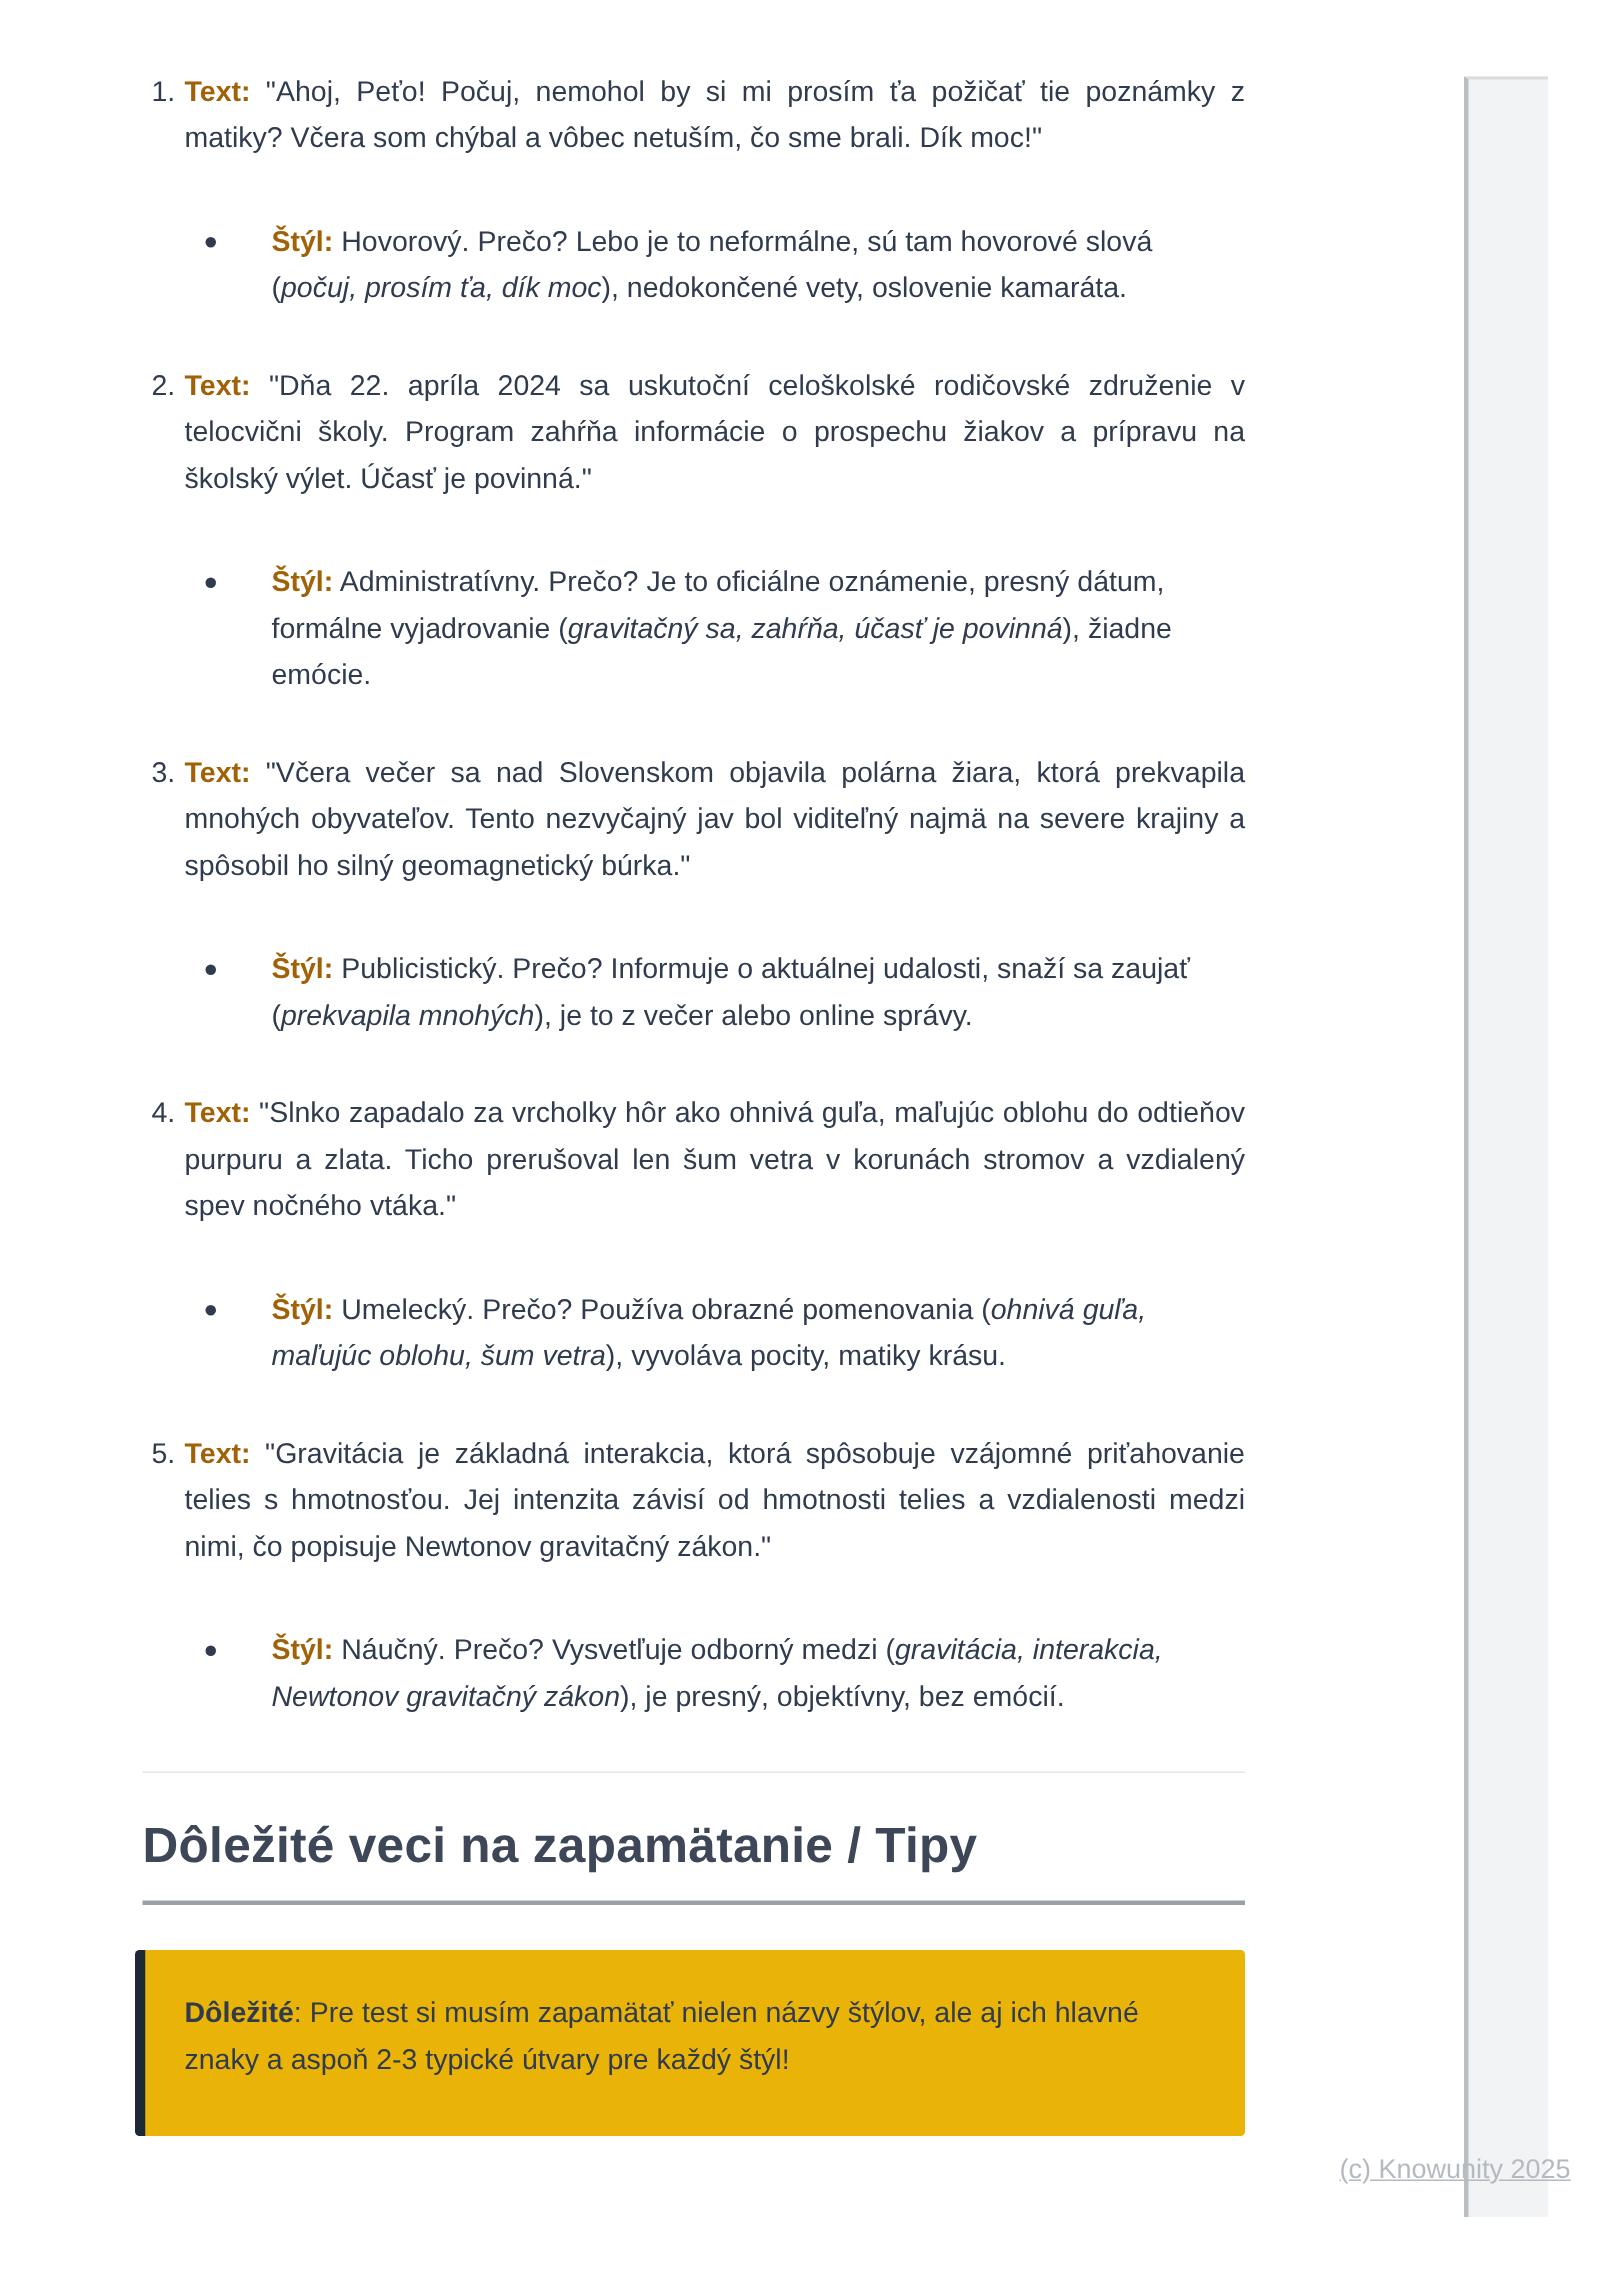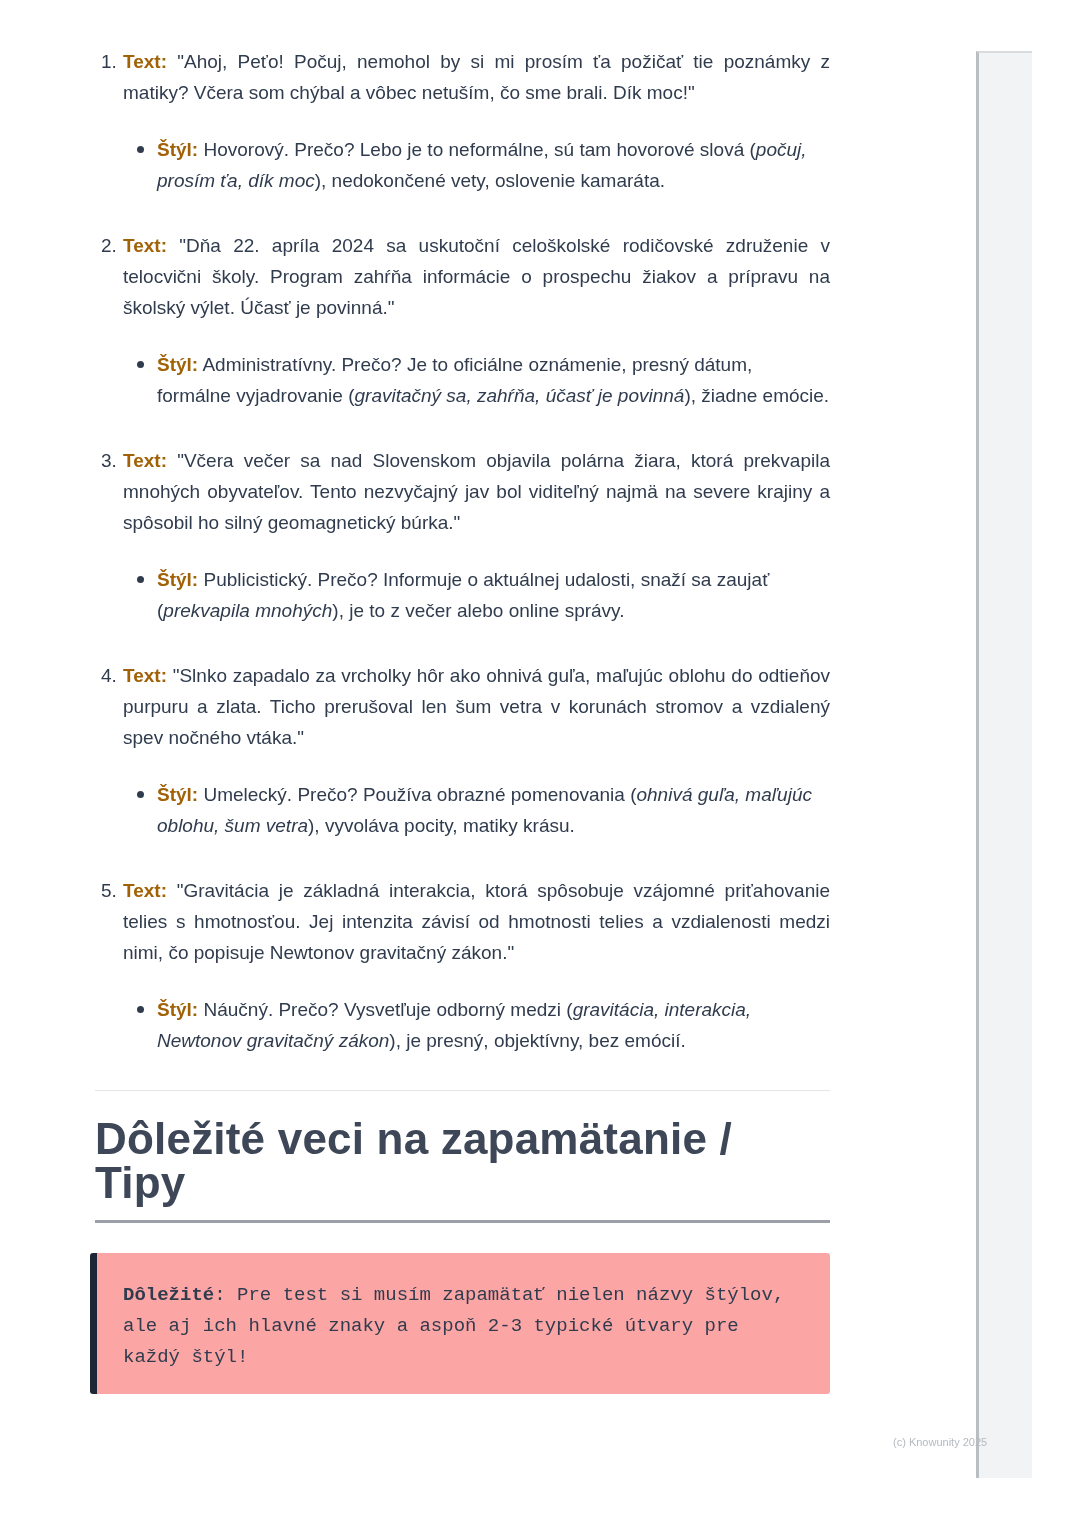--- a/index.html
+++ b/index.html
@@ -17,75 +17,76 @@
     left: 95px; top: 46px;
     width: 735px;
     font-size: 19px;
     line-height: 31px;
   }
   .num-row { display: grid; grid-template-columns: 28px 1fr; }
   .num { padding-left: 6px; }
   .item-text { margin: 0 0 26px 0; text-align: justify; }
   .item-text strong, .bullet-text strong { font-weight: 700; color: #a16207; }
   .bullet-row {
-    margin: 0 0 34px 0;
+    margin: 12px 0 34px 0;
     padding-left: 42px;
     display: grid;
     grid-template-columns: 20px 1fr;
+    gap: 24px;
   }
   .bullet-dot {
     width: 7px; height: 7px;
     border-radius: 50%;
     background: #303c4e;
     margin-top: 12px;
   }
   .bullet-text { margin: 0; }
   .bullet-text em { font-style: italic; }
   .divider {
     border: none;
     border-top: 1px solid #e4e6e8;
     margin: 0; width: 100%;
   }
   .heading {
     margin: 26px 0 0 0;
-    font-size: 44px;
+    font-size: 33px;
     line-height: 44px;
     font-weight: 800;
     color: #3d4757;
     letter-spacing: 0.2px;
   }
   .heading-rule {
     height: 3px;
     background: #9aa0a6;
     margin-top: 15px;
   }
   .callout {
     margin: 30px 0 0 -5px;
-    background: #fca5a5;
+    background: #eab308;
     border-left: 7px solid #1d2836;
     border-radius: 3px;
-    padding: 27px 30px 21px 26px;
-    font-family: Liberation Mono, monospace;
+    padding: 27px 30px 35px 26px;
   }
   .callout p { margin: 0; line-height: 31px; }
   .page-strip {
     position: absolute;
     left: 976px; top: 51px;
     width: 56px; height: 1427px;
     background: #f1f3f4;
     border-left: 3px solid #b9bec3;
     border-top: 2px solid #d9dcde;
   }
   .watermark {
     position: absolute;
     left: 893px; top: 1436px;
-    font-size: 11px;
+    font-size: 18px;
     color: #b4bac0;
     white-space: nowrap;
     z-index: 2;
+    text-decoration: underline;
   }
 </style>
 </head>
 <body>
 
 <div class="page-strip"></div>
 <div class="watermark">(c) Knowunity 2025</div>
 
 <main class="content">
 

